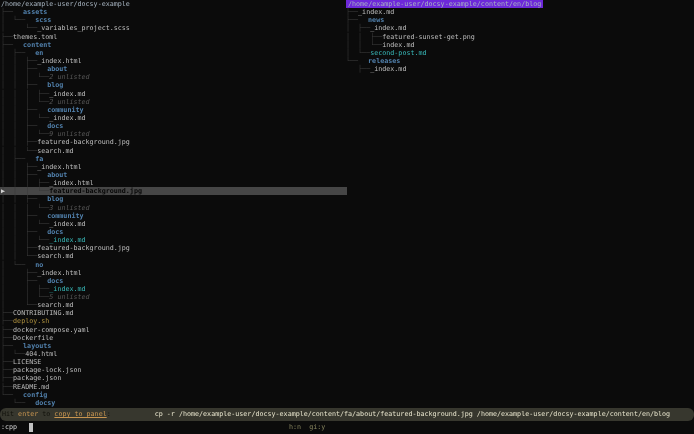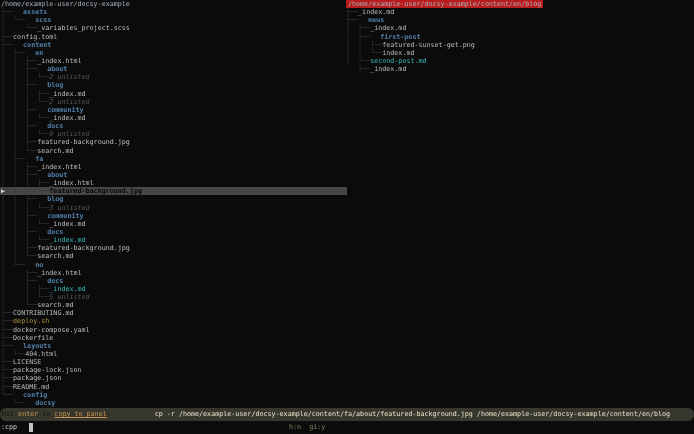--- a/index.html
+++ b/index.html
@@ -6,21 +6,21 @@
   html,body { background:#000; }
   #screen {
     position:relative; width:694px; height:434px; background:#0b0b0b;
     font-family:"DejaVu Sans Mono", monospace; font-size:6.7px; line-height:8.15px;
     color:#bdbdbd; overflow:hidden;
   }
   .panel { position:absolute; top:0; }
   #panel-left  { left:0; width:347px; }
   #panel-right { left:345px; width:349px; }
   .ptitle { height:8.15px; white-space:pre; color:#a7b4c0; padding-left:1px; }
-  .ptitle .focused-bg { background:#b91c1c; padding:0 2px; }
+  .ptitle .focused-bg { background:#6d28d9; padding:0 2px; }
   .row { position:relative; height:8.15px; white-space:pre; padding-left:1px; }
   .pfx { color:#3d3d3d; }
   .nm.dir { color:#5282ae; font-weight:bold;margin-left:10px; }
   .nm.file { color:#bdbdbd; }
   .nm.cyan { color:#38b8b8; }
   .nm.unlisted { color:#575757; font-style:italic; }
   .nm.exec { color:#b0923f; }
   .row.sel { background:#464646; }
   .row.sel .nm { color:#060606; font-weight:bold; }
   .row.sel .pfx { color:#3a3a3a; }
@@ -48,21 +48,21 @@
   <div class="panel" id="panel-left">
     <div class="ptitle"><span>/home/example-user/docsy-example</span></div>
     <div>
 
         <div class="row"><span class="marker"></span><span class="pfx">├──</span><span class="nm dir">assets</span></div>
 
         <div class="row"><span class="marker"></span><span class="pfx">│  └──</span><span class="nm dir">scss</span></div>
 
         <div class="row"><span class="marker"></span><span class="pfx">│     └──</span><span class="nm file">_variables_project.scss</span></div>
 
-        <div class="row"><span class="marker"></span><span class="pfx">├──</span><span class="nm file">config.toml</span></div>
+        <div class="row"><span class="marker"></span><span class="pfx">├──</span><span class="nm file">themes.toml</span></div>
 
         <div class="row"><span class="marker"></span><span class="pfx">├──</span><span class="nm dir">content</span></div>
 
         <div class="row"><span class="marker"></span><span class="pfx">│  ├──</span><span class="nm dir">en</span></div>
 
         <div class="row"><span class="marker"></span><span class="pfx">│  │  ├──</span><span class="nm file">_index.html</span></div>
 
         <div class="row"><span class="marker"></span><span class="pfx">│  │  ├──</span><span class="nm dir">about</span></div>
 
         <div class="row"><span class="marker"></span><span class="pfx">│  │  │  └──</span><span class="nm unlisted">2 unlisted</span></div>
@@ -152,28 +152,28 @@
   <div class="panel" id="panel-right">
     <div class="ptitle"><span class="focused-bg">/home/example-user/docsy-example/content/en/blog</span></div>
     <div>
 
         <div class="row"><span class="pfx">├──</span><span class="nm file">_index.md</span></div>
 
         <div class="row"><span class="pfx">├──</span><span class="nm dir">news</span></div>
 
         <div class="row"><span class="pfx">│  ├──</span><span class="nm file">_index.md</span></div>
 
-        <div class="row"><span class="pfx">│  ├──</span><span class="nm dir">first-post</span></div>
 
         <div class="row"><span class="pfx">│  │  ├──</span><span class="nm file">featured-sunset-get.png</span></div>
 
         <div class="row"><span class="pfx">│  │  └──</span><span class="nm file">index.md</span></div>
 
         <div class="row"><span class="pfx">│  └──</span><span class="nm cyan">second-post.md</span></div>
 
+        <div class="row"><span class="pfx">└──</span><span class="nm dir">releases</span></div>
 
         <div class="row"><span class="pfx">   ├──</span><span class="nm file">_index.md</span></div>
 
       </div>
   </div>
 
   <div id="status-bar"><span class="dim">Hit </span><span class="key">enter</span><span class="dim"> to </span><span class="verb">copy_to_panel</span><span class="dim">: </span><span class="cmd">cp -r /home/example-user/docsy-example/content/fa/about/featured-background.jpg /home/example-user/docsy-example/content/en/blog</span></div>
 
   <div id="input-line"><span>:cpp</span><span class="cursor"></span></div>
 

